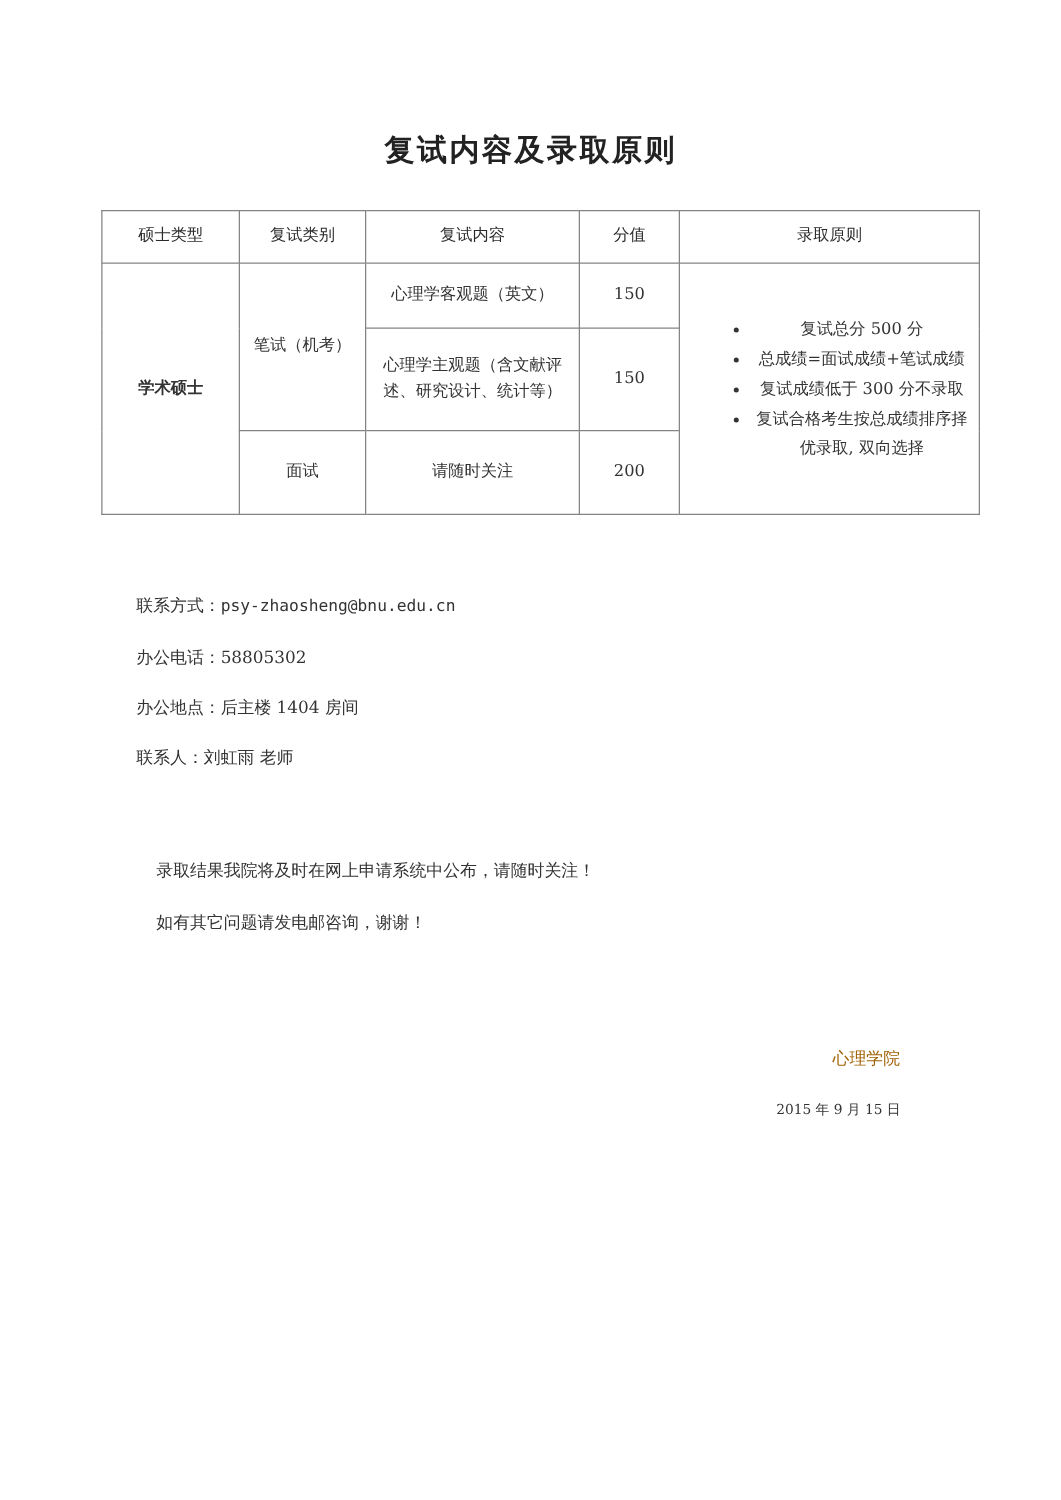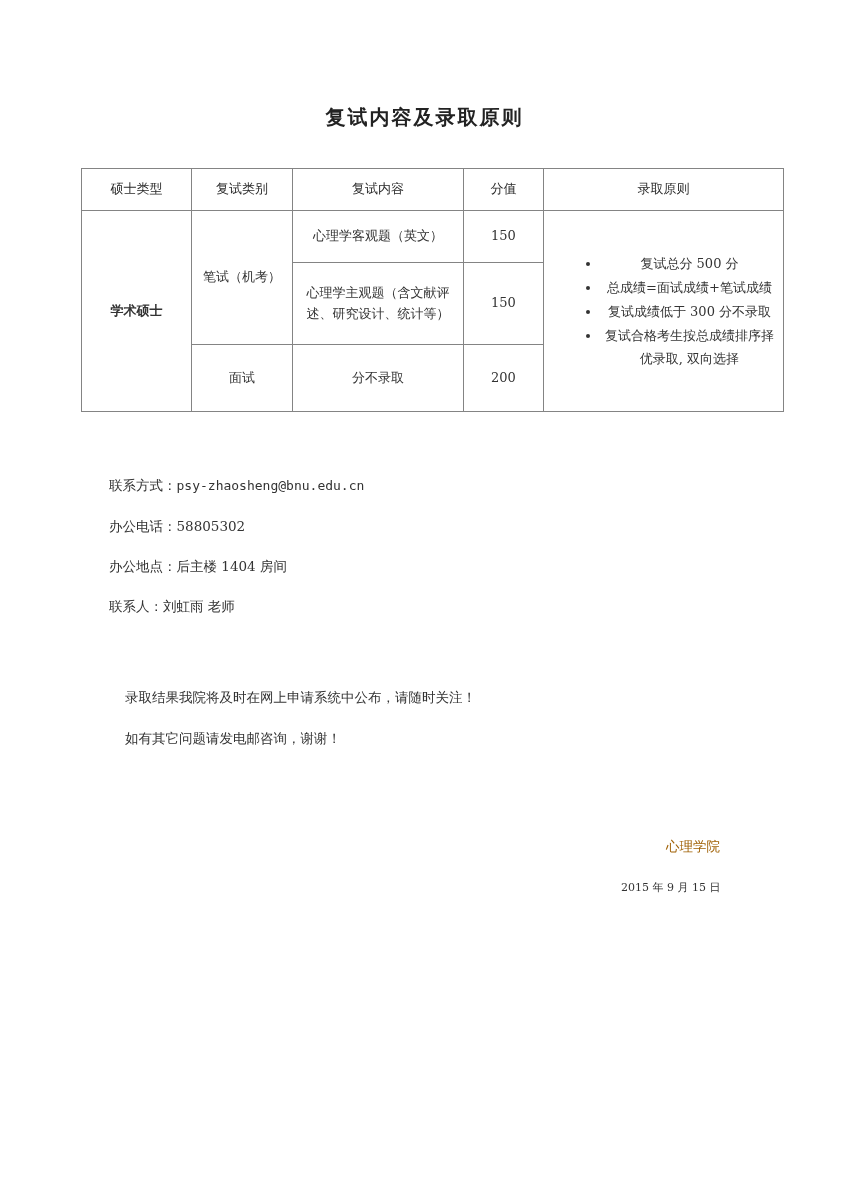--- a/index.html
+++ b/index.html
@@ -16,21 +16,21 @@
     color: #2e2e2e;
     overflow: hidden;
   }
   .title {
     position: absolute;
     top: 104px;
     left: 0;
     width: 100%;
     margin: 0;
     text-align: center;
-    font-size: 20px;
+    font-size: 24px;
     font-weight: bold;
     letter-spacing: 2px;
     color: #222222;
   }
   .exam-table {
     position: absolute;
     left: 81px;
     top: 168px;
     width: 702px;
     border-collapse: collapse;
@@ -147,21 +147,21 @@
             <li>复试合格考生按总成绩排序择优录取, 双向选择</li>
           </ul>
         </td>
       </tr>
       <tr class="row-2">
         <td>心理学主观题（含文献评述、研究设计、统计等）</td>
         <td>150</td>
       </tr>
       <tr class="row-3">
         <td>面试</td>
-        <td>分不录取</td>
+        <td>请随时关注</td>
         <td>200</td>
       </tr>
     </tbody>
   </table>
 
   <div class="contact-block">
     <div class="contact-line">
       <span>联系方式：</span><span class="mono-value">psy-zhaosheng@bnu.edu.cn</span>
     </div>
     <div class="contact-line">

